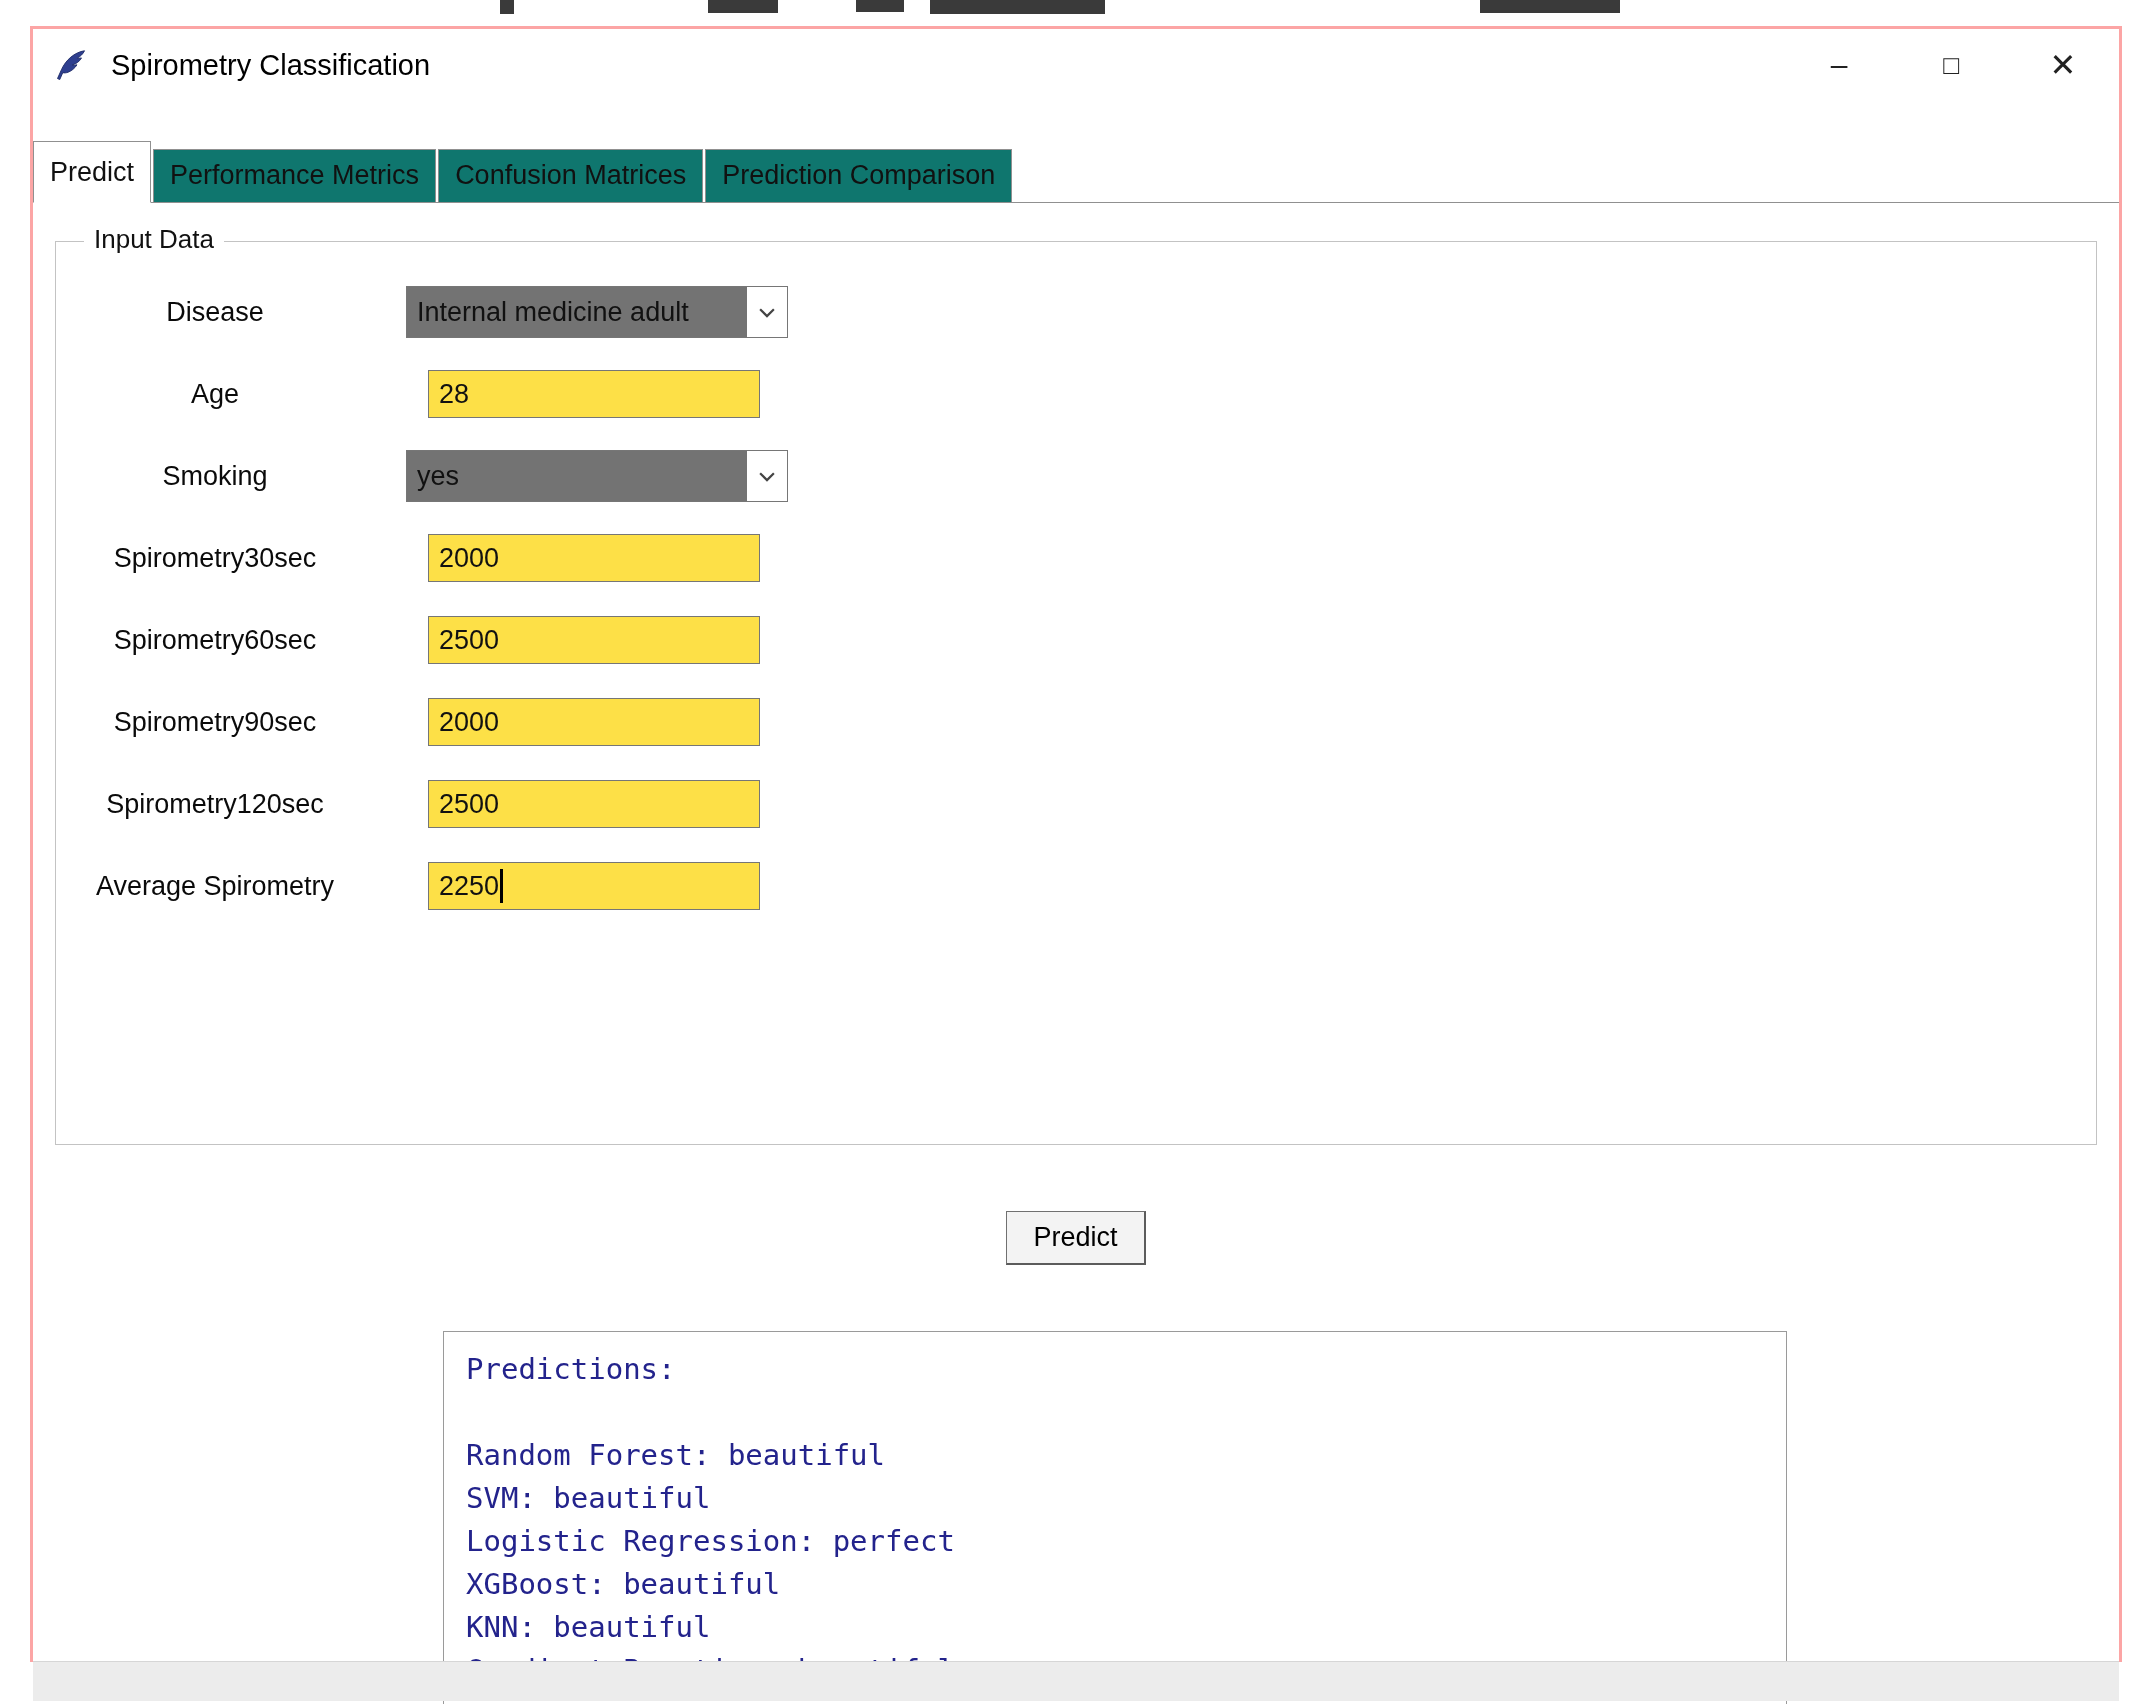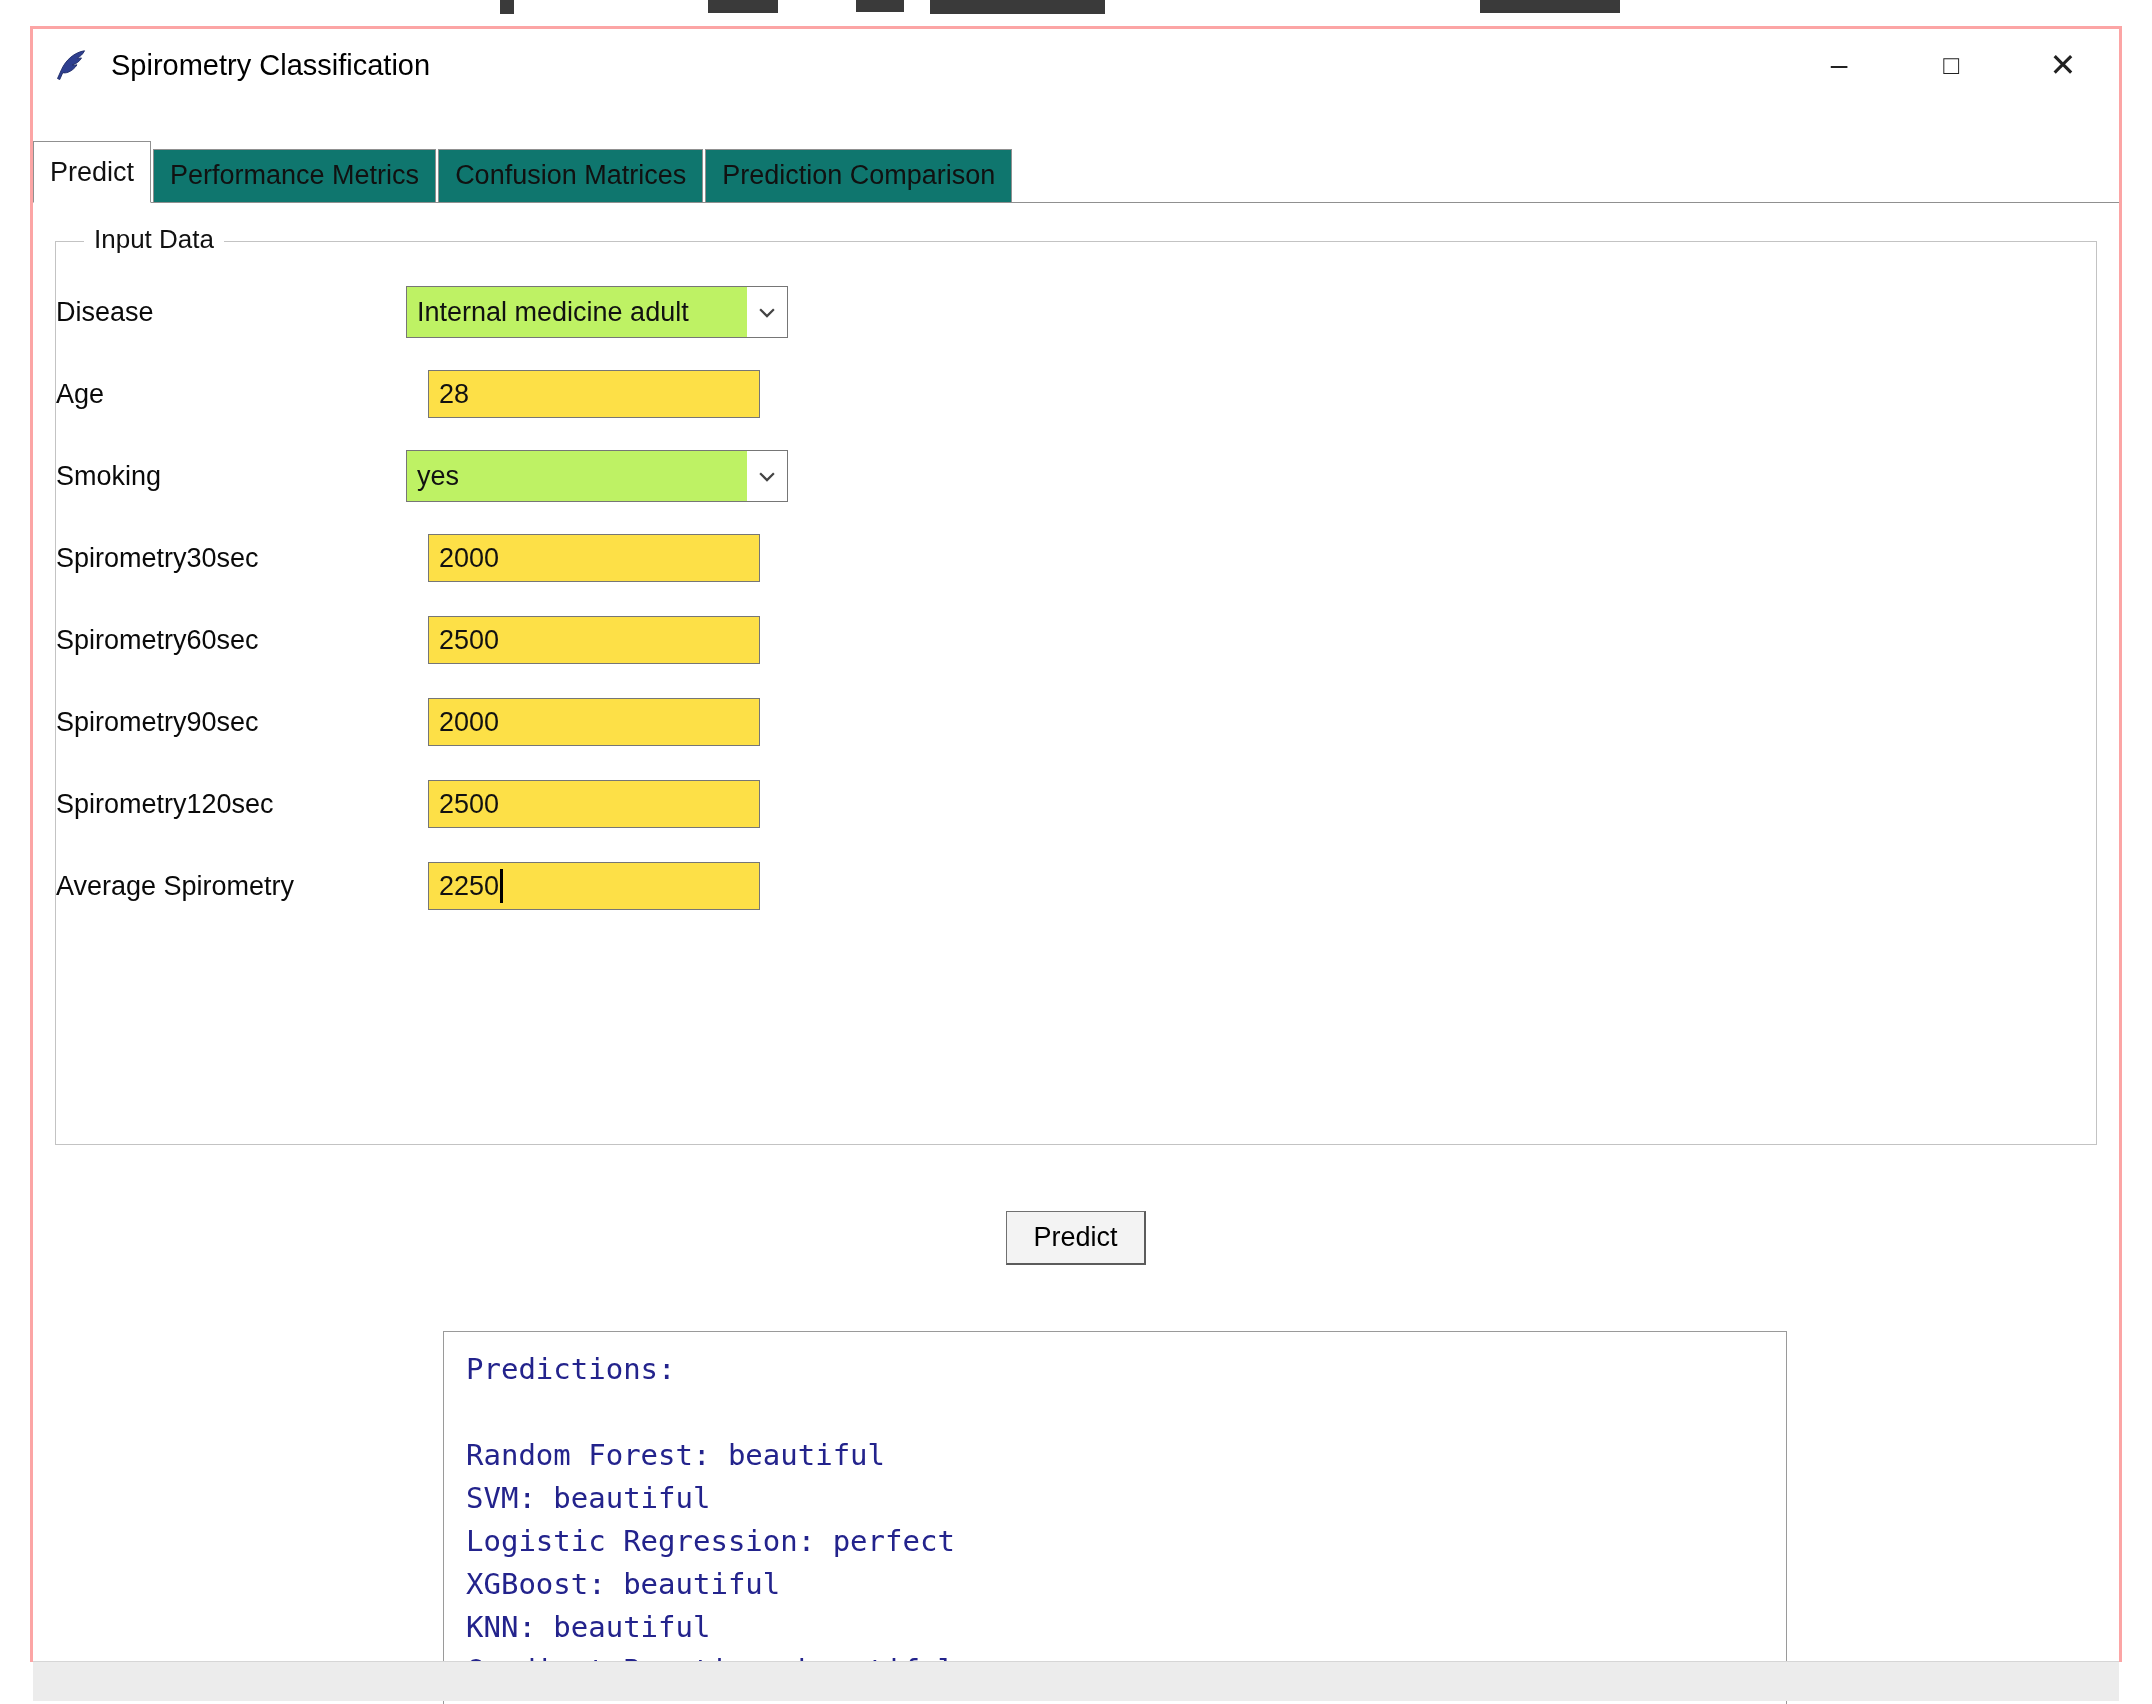--- a/index.html
+++ b/index.html
@@ -95,31 +95,31 @@
   }
 
   .form-row {
     display: flex; align-items: center;
     margin: 0 0 30px 0;
     height: 52px;
   }
   .form-row:last-child { margin-bottom: 0; }
   .flabel {
     width: 318px;
-    text-align: left;
+    text-align: center;
     margin-right: 32px;
     font-size: 27px;
     color: #0a0a0a;
     white-space: nowrap;
   }
 
   .combobox {
     width: 382px; height: 52px;
     border: 1px solid #767676;
-    background: #bef264;
+    background: #737373;
     display: flex; align-items: center;
     padding-left: 10px;
     font-size: 27px;
     position: relative;
     overflow: hidden;
     cursor: default;
   }
   .combo-value { white-space: nowrap; overflow: hidden; flex: 1; }
   .combo-arrow {
     width: 40px; height: 100%;

